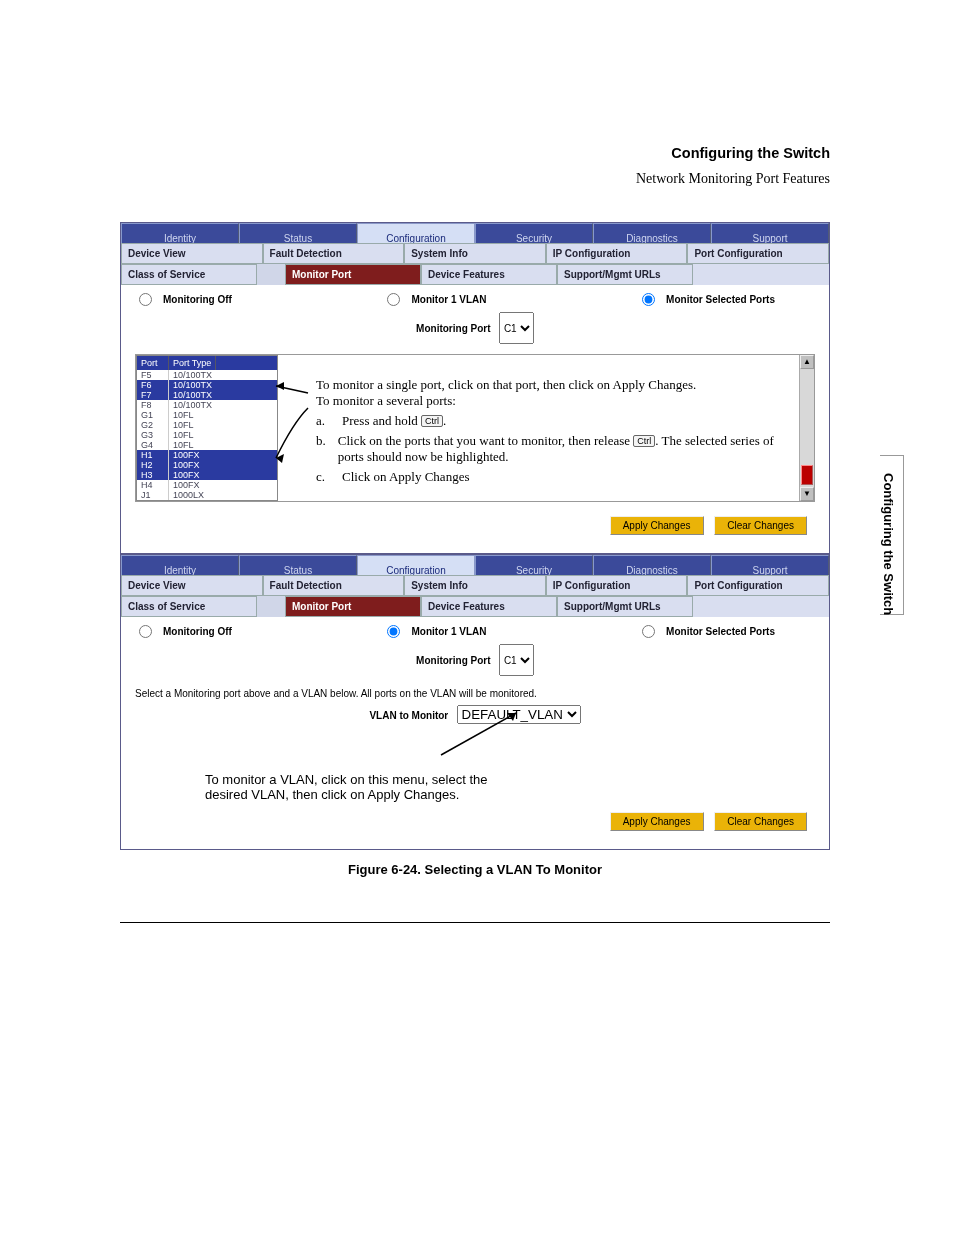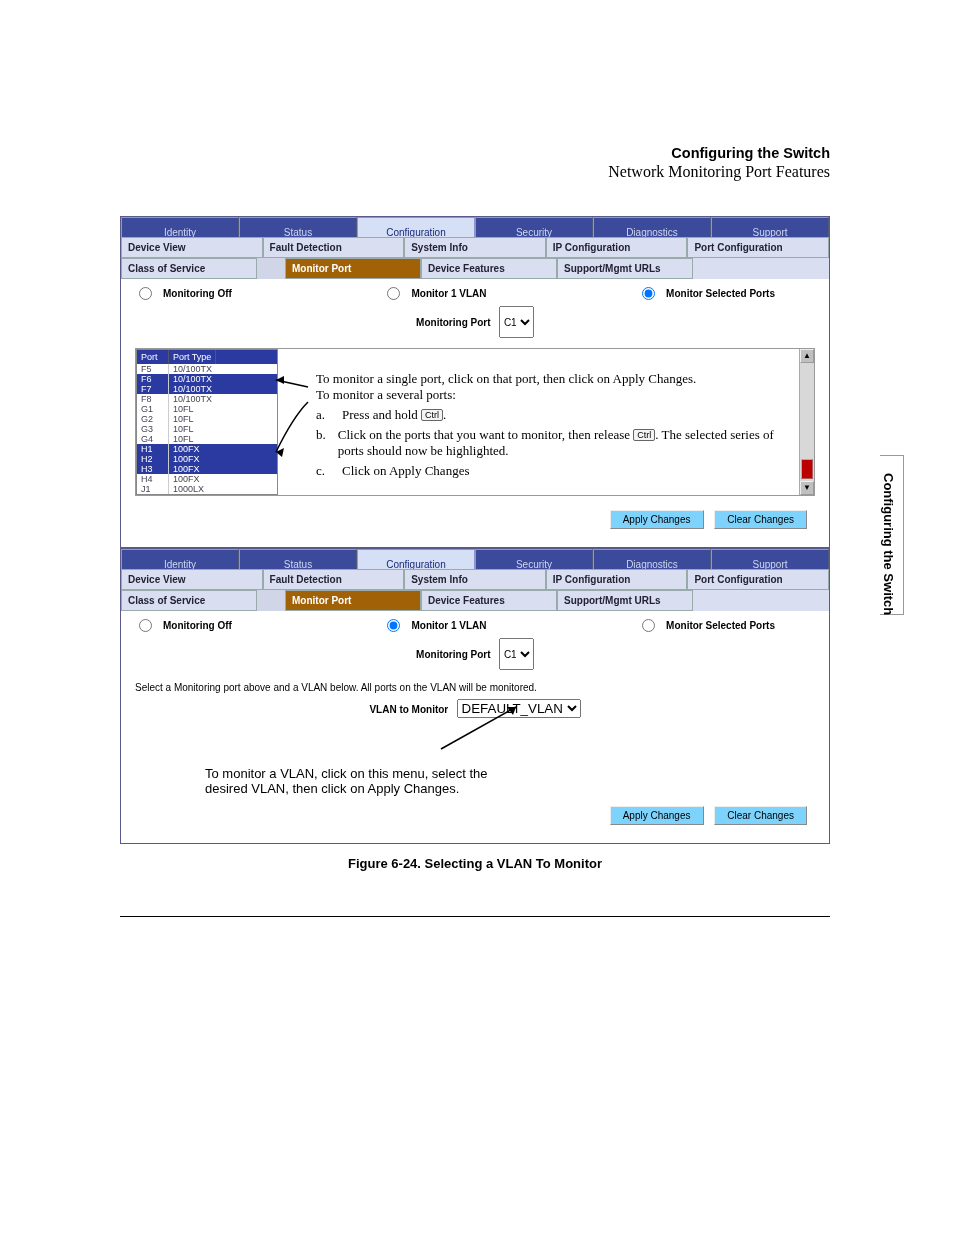--- a/index.html
+++ b/index.html
@@ -20,22 +20,22 @@
     text-align: right;
     margin-bottom: 35px;
   }
   .header-title {
     font-family: Arial, Helvetica, sans-serif;
     font-weight: bold;
     font-size: 14.5px;
   }
   .header-sub {
     font-family: "Times New Roman", serif;
-    font-size: 16px;
-    margin-top: 2px;
+    font-size: 14px;
+    margin-top: 10px;
   }
   .side-tab {
     position: absolute;
     right: 55px;
     top: 465px;
     writing-mode: vertical-rl;
     font-family: Arial, Helvetica, sans-serif;
     font-weight: bold;
     font-size: 13px;
     padding: 8px 3px;
@@ -100,21 +100,21 @@
     flex: 1;
     font-size: 10px;
     font-weight: bold;
     color: #223;
     padding: 4px 6px;
     border: 1px solid #9aa;
     background: #d9def0;
     text-align: left;
   }
   .sub-tab.selected {
-    background: #a16207;
+    background: #7f1d1d;
     color: #fff;
     margin-left: 28px;
   }
   .radio-row {
     display: flex;
     align-items: center;
     gap: 6px;
     padding: 8px 18px 2px 18px;
     font-size: 10px;
     font-weight: bold;
@@ -193,21 +193,21 @@
     vertical-align: 1px;
   }
   .btn-row {
     text-align: right;
     padding: 6px 22px 18px 0;
   }
   .wbtn {
     display:inline-block;
     border:1px solid #888;
     border-top-color:#eee; border-left-color:#eee;
-    background:#7dd3fc;
+    background:#eab308;
     padding: 3px 12px;
     font-size: 10px;
     margin-left: 8px;
   }
   .vlan-note {
     font-size: 10px;
     padding: 2px 14px 4px 14px;
   }
   .vlan-row {
     text-align:center;

